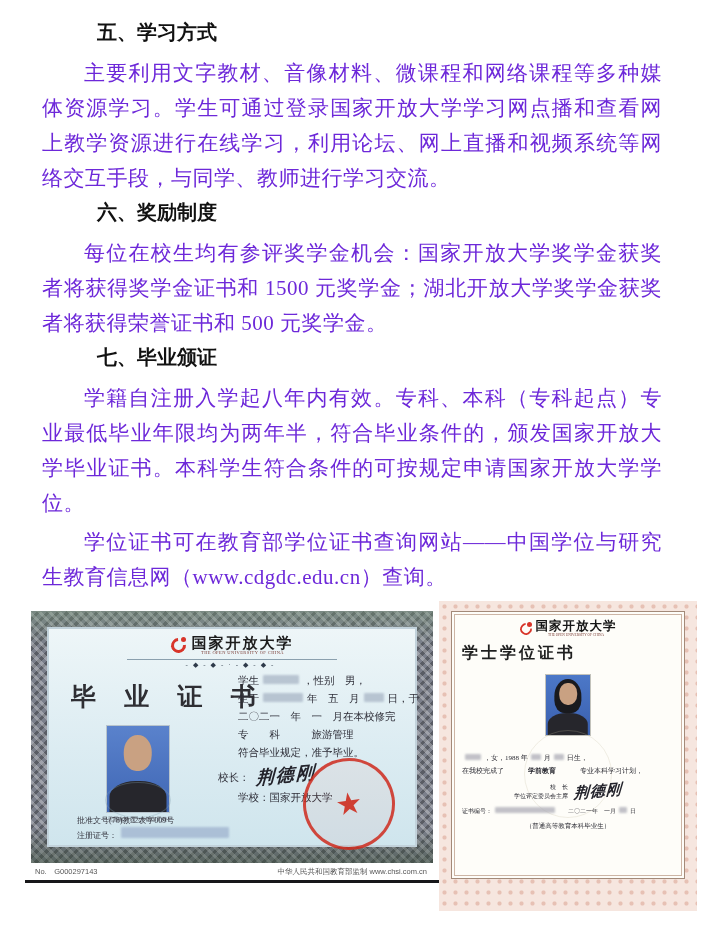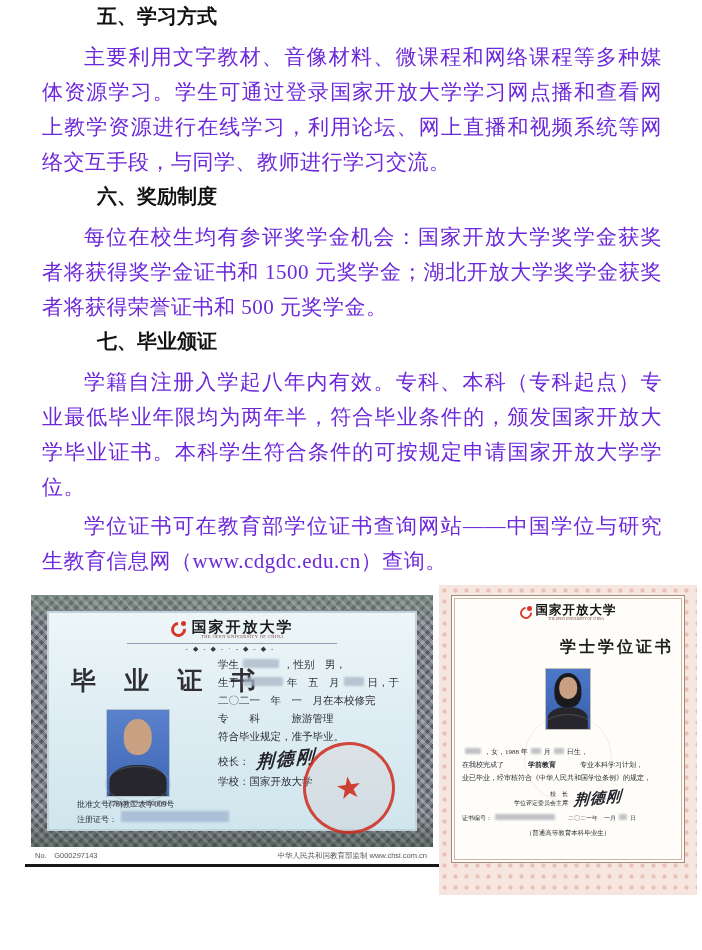--- a/index.html
+++ b/index.html
@@ -1,18 +1,18 @@
 <!DOCTYPE html>
 <html><head>
 <meta charset="utf-8">
 <style>
   html,body{margin:0;padding:0;background:#fff;}
   .page{position:relative;width:702px;height:950px;background:#fff;overflow:hidden;
         font-family:"Liberation Serif","DejaVu Serif",serif;color:#262626;}
-  .content{padding:4px 40px 0 42px;}
+  .content{padding:20px 40px 0 42px;}
   .sec-heading{font-family:"Liberation Sans","DejaVu Sans",sans-serif;
         font-size:20px;font-weight:bold;color:#111;line-height:24px;margin:0 0 12px 55px;}
   .body-para{font-size:21px;line-height:35px;text-align:justify;text-indent:2em;
         margin:0 0 4px 0;color:#6d28d9;letter-spacing:.5px;}
 
   
   .figures{display:flex;align-items:flex-start;margin:6px 0 0 25px;height:312px;}
 
   
   .d-wrap{width:414px;height:276px;background:#fff;margin-top:6px;position:relative;
@@ -42,21 +42,21 @@
            background:linear-gradient(180deg,#5a82cc,#3f66b4);border:1px solid #b8c4cc;}
   .ph-head{position:absolute;top:10%;left:50%;transform:translateX(-50%);width:46%;height:42%;
            background:#c9a182;border-radius:48% 48% 44% 44%;}
   .ph-torso{position:absolute;bottom:-4%;left:50%;transform:translateX(-50%);width:92%;height:40%;
            background:#26262c;border-radius:46% 46% 0 0;}
   .d-photo-note{font-size:6px;color:#4a4a55;text-align:center;margin-top:2px;letter-spacing:0;transform:scale(.9);}
   .d-watermark{position:absolute;left:50%;transform:translateX(-50%);bottom:26px;width:64px;height:34px;
            border:1px solid rgba(130,160,175,.55);border-radius:50%;opacity:.6;}
   .d-approve{position:absolute;left:20px;bottom:2px;font-size:8px;color:#33333d;line-height:13px;white-space:nowrap;}
   .d-right{width:54%;position:relative;font-size:10.5px;color:#2e2e38;}
-  .cl{line-height:18px;white-space:nowrap;}
+  .cl{line-height:18px;white-space:nowrap;margin-left:20px;}
   .rd{display:inline-block;height:9px;background:#a9b6c6;opacity:.75;filter:blur(1.2px);
       border-radius:1px;vertical-align:baseline;margin:0 4px;}
   .rd.tall{height:11px;background:#9fb3cf;}
   .sig-row{line-height:22px;margin-top:2px;}
   .sig{display:inline-block;font-style:italic;font-weight:bold;font-size:18px;color:#23232b;
        transform:rotate(-6deg) skewX(-8deg);margin-left:6px;letter-spacing:2px;}
   .seal{position:absolute;right:12px;bottom:-6px;width:86px;height:86px;border-radius:50%;
         border:3px solid rgba(206,44,30,.85);display:flex;align-items:center;justify-content:center;
         transform:rotate(-8deg);background:rgba(230,90,70,.06);}
   .seal-star{color:rgba(206,44,30,.9);font-size:30px;line-height:30px;}
@@ -69,21 +69,21 @@
           background-image:radial-gradient(circle,rgba(221,168,152,.6) 1.5px,rgba(0,0,0,0) 2.6px);
           background-size:11px 11px;}
   .g-inner{height:268px;box-sizing:border-box;background:#fefdf9;border:1px solid #a38a79;
           box-shadow:inset 0 0 0 2px #fefdf9,inset 0 0 0 3px #cdb5a5;padding:8px 10px;position:relative;}
   .g-header{display:flex;justify-content:center;align-items:center;gap:4px;}
   .g-header .logo{width:12px;height:12px;}
   .g-header .logo::before{border-width:2.5px;}
   .g-uni-cn{font-size:12.5px;font-weight:bold;color:#161616;letter-spacing:1px;line-height:13px;
           font-family:"Liberation Sans","DejaVu Sans",sans-serif;}
   .g-uni-en{font-size:3.5px;color:#7a3b34;line-height:5px;text-align:center;}
-  .g-title{text-align:right;font-size:16px;font-weight:bold;letter-spacing:3px;color:#1f1f1f;margin-top:15px;}
+  .g-title{text-align:left;font-size:16px;font-weight:bold;letter-spacing:3px;color:#1f1f1f;margin-top:5px;}
   .g-photo{width:44px;height:60px;margin:10px auto 0;position:relative;overflow:hidden;
           background:linear-gradient(180deg,#4c78c8,#3a5fae);border:1px solid #c2c2bb;}
   .ph-hair{position:absolute;top:6%;left:50%;transform:translateX(-50%);width:62%;height:58%;
           background:#191a1e;border-radius:50% 50% 36% 36%;}
   .ph-face{position:absolute;top:14%;left:50%;transform:translateX(-50%);width:40%;height:36%;
           background:#caa habit;}  
   .g-photo .ph-face{background:#c9a182;border-radius:46% 46% 48% 48%;}
   .g-watermark{position:absolute;left:50%;top:118px;transform:translateX(-50%);width:86px;height:86px;
           border-radius:50%;border:1px solid rgba(196,186,160,.5);opacity:.5;}
   .g-text{margin-top:16px;font-size:7px;color:#2c2c34;position:relative;}
@@ -179,21 +179,20 @@
         <div class="g-photo">
           <div class="ph-hair"></div>
           <div class="ph-face"></div>
           <div class="ph-torso"></div>
         </div>
         <div class="g-watermark"></div>
 
         <div class="g-text">
           <div class="gl"><span class="g-rd" style="width:16px"></span><span>，女，1988 年</span><span class="g-rd" style="width:10px"></span><span>月</span><span class="g-rd" style="width:10px"></span><span>日生，</span></div>
           <div class="gl"><span>在我校完成了</span><span class="b" style="margin:0 24px">学前教育</span><span>专业本科学习计划，</span></div>
-          <div class="gl">业已毕业，经审核符合《中华人民共和国学位条例》的规定，</div>
 
           <div class="g-sig-block">
             <div class="g-sig-labels">
               <div>校　长</div>
               <div>学位评定委员会主席</div>
             </div>
             <span class="g-sig">荆德刚</span>
           </div>
 
           <div class="g-certno"><span>证书编号：</span><span class="g-rd" style="width:60px"></span><span style="margin-left:10px">二〇二一年　一月</span><span class="g-rd" style="width:8px"></span><span>日</span></div>

